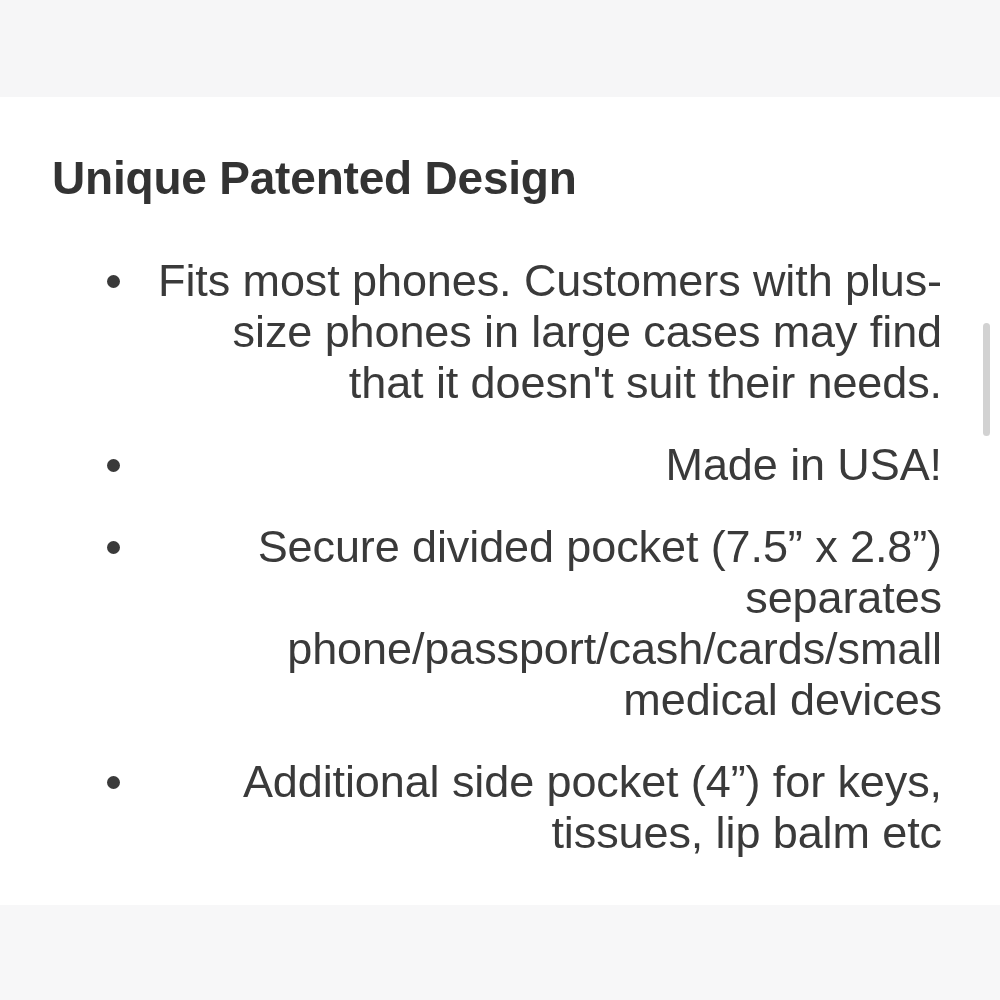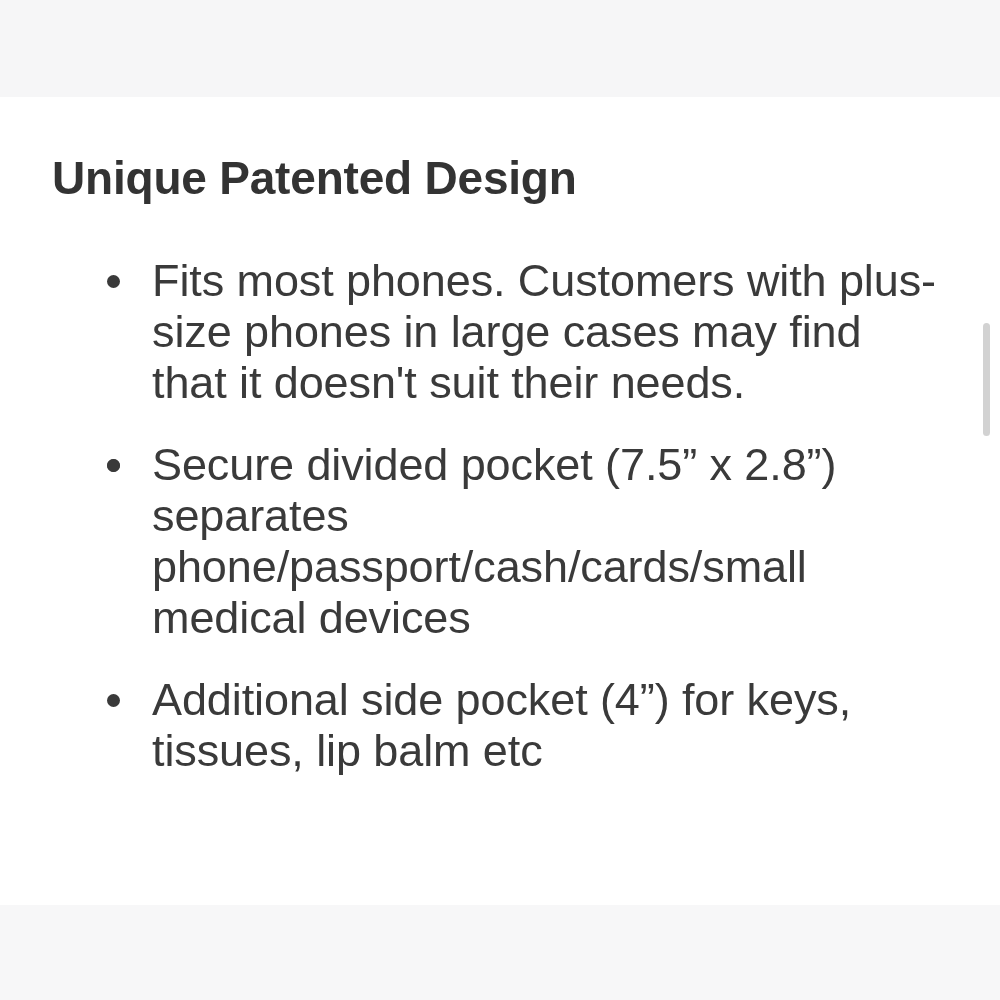--- a/index.html
+++ b/index.html
@@ -70,20 +70,21 @@
   .bullet-item {
     position: relative;
     padding-left: 56px;
     margin-bottom: 31px;
     font-size: 45px;
     line-height: 51px;
     color: #3a3a3a;
     font-weight: 400;
     letter-spacing: -0.1px;
     max-width: 790px;
+    text-align: right;
   }
   .bullet-item:last-child { margin-bottom: 0; }
 
   .bullet-dot {
     position: absolute;
     left: 11px;
     top: 20px;
     width: 13px;
     height: 13px;
     border-radius: 50%;
@@ -122,20 +123,21 @@
 
     <ul class="bullet-list">
 
       <li class="bullet-item">
         <span class="bullet-dot"></span>
         <span>Fits most phones. Customers with plus-size phones in large cases may find that it doesn't suit their needs.</span>
       </li>
 
       <li class="bullet-item">
         <span class="bullet-dot"></span>
+        <span>Made in USA!</span>
       </li>
 
       <li class="bullet-item">
         <span class="bullet-dot"></span>
         <span>Secure divided pocket (7.5” x 2.8”) separates phone/passport/cash/cards/small medical devices</span>
       </li>
 
       <li class="bullet-item">
         <span class="bullet-dot"></span>
         <span>Additional side pocket (4”) for keys, tissues, lip balm etc</span>

